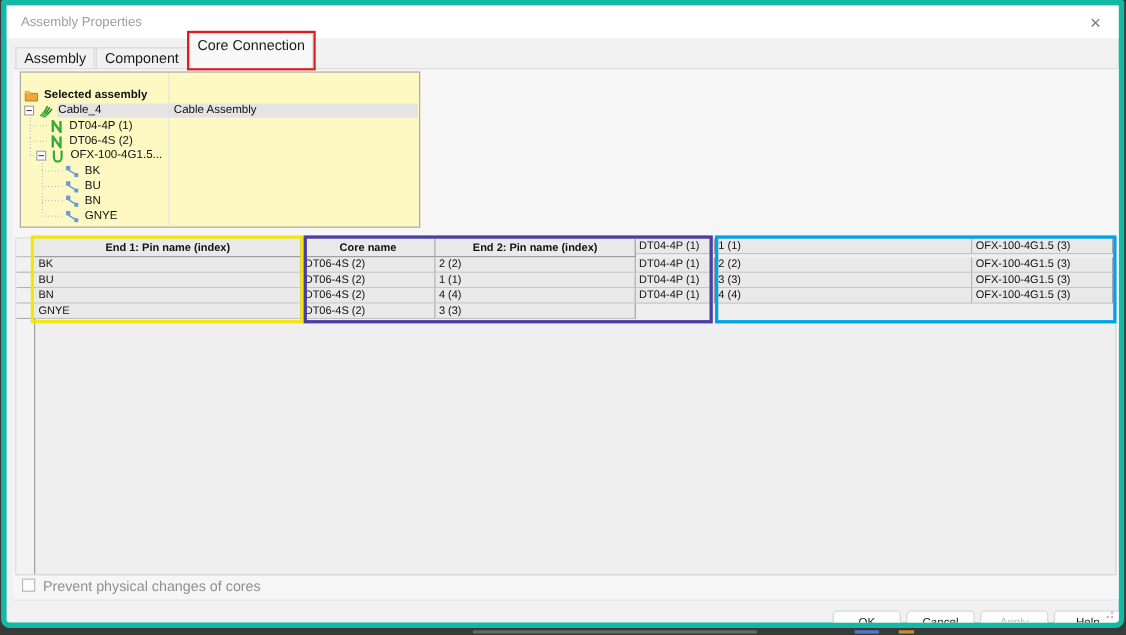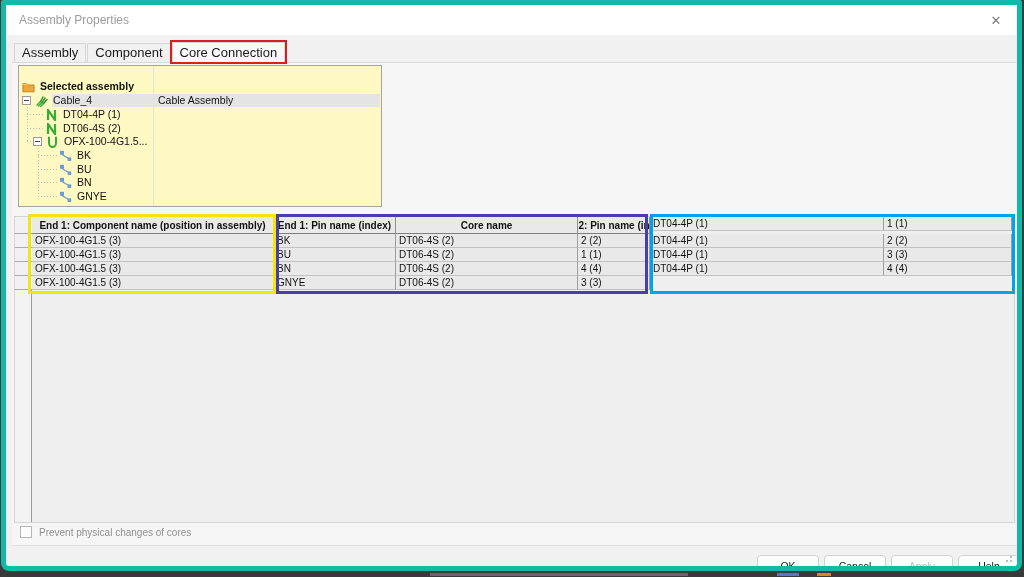--- a/index.html
+++ b/index.html
@@ -16,21 +16,21 @@
   }
   .titlebar { position:absolute; left:0; top:0; right:0; height:30px; background:#ffffff; }
   .title { position:absolute; left:13px; top:8px; font-size:12px; color:#9d9d9d; }
   .close-btn { position:absolute; right:12px; top:7px; width:18px; height:18px;
     color:#7b7b7b; font-size:13px; line-height:18px; text-align:center; cursor:default; }
 
   
   .tabbar { position:absolute; left:8px; top:37px; height:20px; display:flex; align-items:flex-end; z-index:5; }
   .tab { height:19px; line-height:18px; padding:0 7px; font-size:13px; color:#1a1a1a;
     background:#f1f1f1; border:1px solid #d6d6d6; border-bottom:none; margin-right:1px; }
-  .tab.active { height:20px; line-height:19px; background:#f8f8f8; outline:2px solid #d91e1e; z-index:6; position:relative; }
+  .tab.active { height:32px; line-height:19px; background:#f8f8f8; outline:2px solid #d91e1e; z-index:6; position:relative; }
 
   .tabpage { position:absolute; left:6px; top:57px; width:1010px; height:484px;
     background:#f6f6f6; border-top:1px solid #d9d9d9; border-bottom:1px solid #e2e2e2; }
 
   
   .tree-panel { position:absolute; left:12px; top:60px; width:364px; height:142px;
     background:#fef9c3; border:1px solid #a3a3a3; z-index:2; overflow:hidden; }
   .tree-divider { position:absolute; left:134px; top:0; bottom:0; width:1px; background:#e3e3e3; }
   .tree-sel { position:absolute; left:33px; top:28px; height:13px; right:1px; background:#e4e4e4; }
   .trow { position:absolute; height:13px; display:flex; align-items:center; gap:5px;
@@ -61,21 +61,21 @@
 
   
   .ann { position:absolute; pointer-events:none; z-index:20; background:transparent; }
   .ann-yellow { left:22px; top:209px; width:248px; height:80px; border:3px solid #f3e50f; }
   .ann-purple { left:270px; top:209px; width:372px; height:80px; border:3px solid #4a3fa5; }
   .ann-cyan   { left:644px; top:209px; width:365px; height:80px; border:3px solid #00a2e8; }
 
   
   .chk-box { position:absolute; left:14px; top:521px; width:12px; height:12px;
     background:#fcfcfc; border:1px solid #b5b5b5; }
-  .chk-label { position:absolute; left:33px; top:521px; font-size:10px; line-height:13px; color:#909090; }
+  .chk-label { position:absolute; left:33px; top:521px; font-size:13px; line-height:13px; color:#909090; }
   .btn { position:absolute; top:550px; width:62px; height:21px; background:#fdfdfd;
     border:1px solid #d2d2d2; border-radius:4px; font-size:10.5px; color:#1a1a1a;
     display:flex; align-items:center; justify-content:center; font-family:"Liberation Sans",sans-serif; }
   .btn.disabled { color:#bdbdbd; }
   #btn-ok { left:751px; } #btn-cancel { left:818px; } #btn-apply { left:885px; } #btn-help { left:952px; }
   .grip { position:absolute; right:5px; bottom:4px; width:8px; height:8px; }
   .grip b { position:absolute; width:2px; height:2px; background:#bdbdbd; }
   .grip b:nth-child(1){ right:0; bottom:0; } .grip b:nth-child(2){ right:4px; bottom:0; } .grip b:nth-child(3){ right:0; bottom:4px; }
 
   
@@ -224,21 +224,20 @@
 
     <div class="grid-area">
       <div class="row-strip"></div>
       <div class="rh" style="top:0; height:17px;"></div>
       <div class="rh" style="top:17px; height:14px;"></div>
       <div class="rh" style="top:31px; height:14px;"></div>
       <div class="rh" style="top:45px; height:14px;"></div>
       <div class="rh" style="top:59px; height:14px;"></div>
 
       <div class="grid-table">
-        <div class="gh">End 1: Component name (position in assembly)</div>
         <div class="gh">End 1: Pin name (index)</div>
         <div class="gh">Core name</div>
         <div class="gh">End 2: Pin name (index)</div>
 
         <div class="gc">DT04-4P (1)</div>
         <div class="gc">1 (1)</div>
         <div class="gc">OFX-100-4G1.5 (3)</div>
         <div class="gc">BK</div>
         <div class="gc">DT06-4S (2)</div>
         <div class="gc">2 (2)</div>

